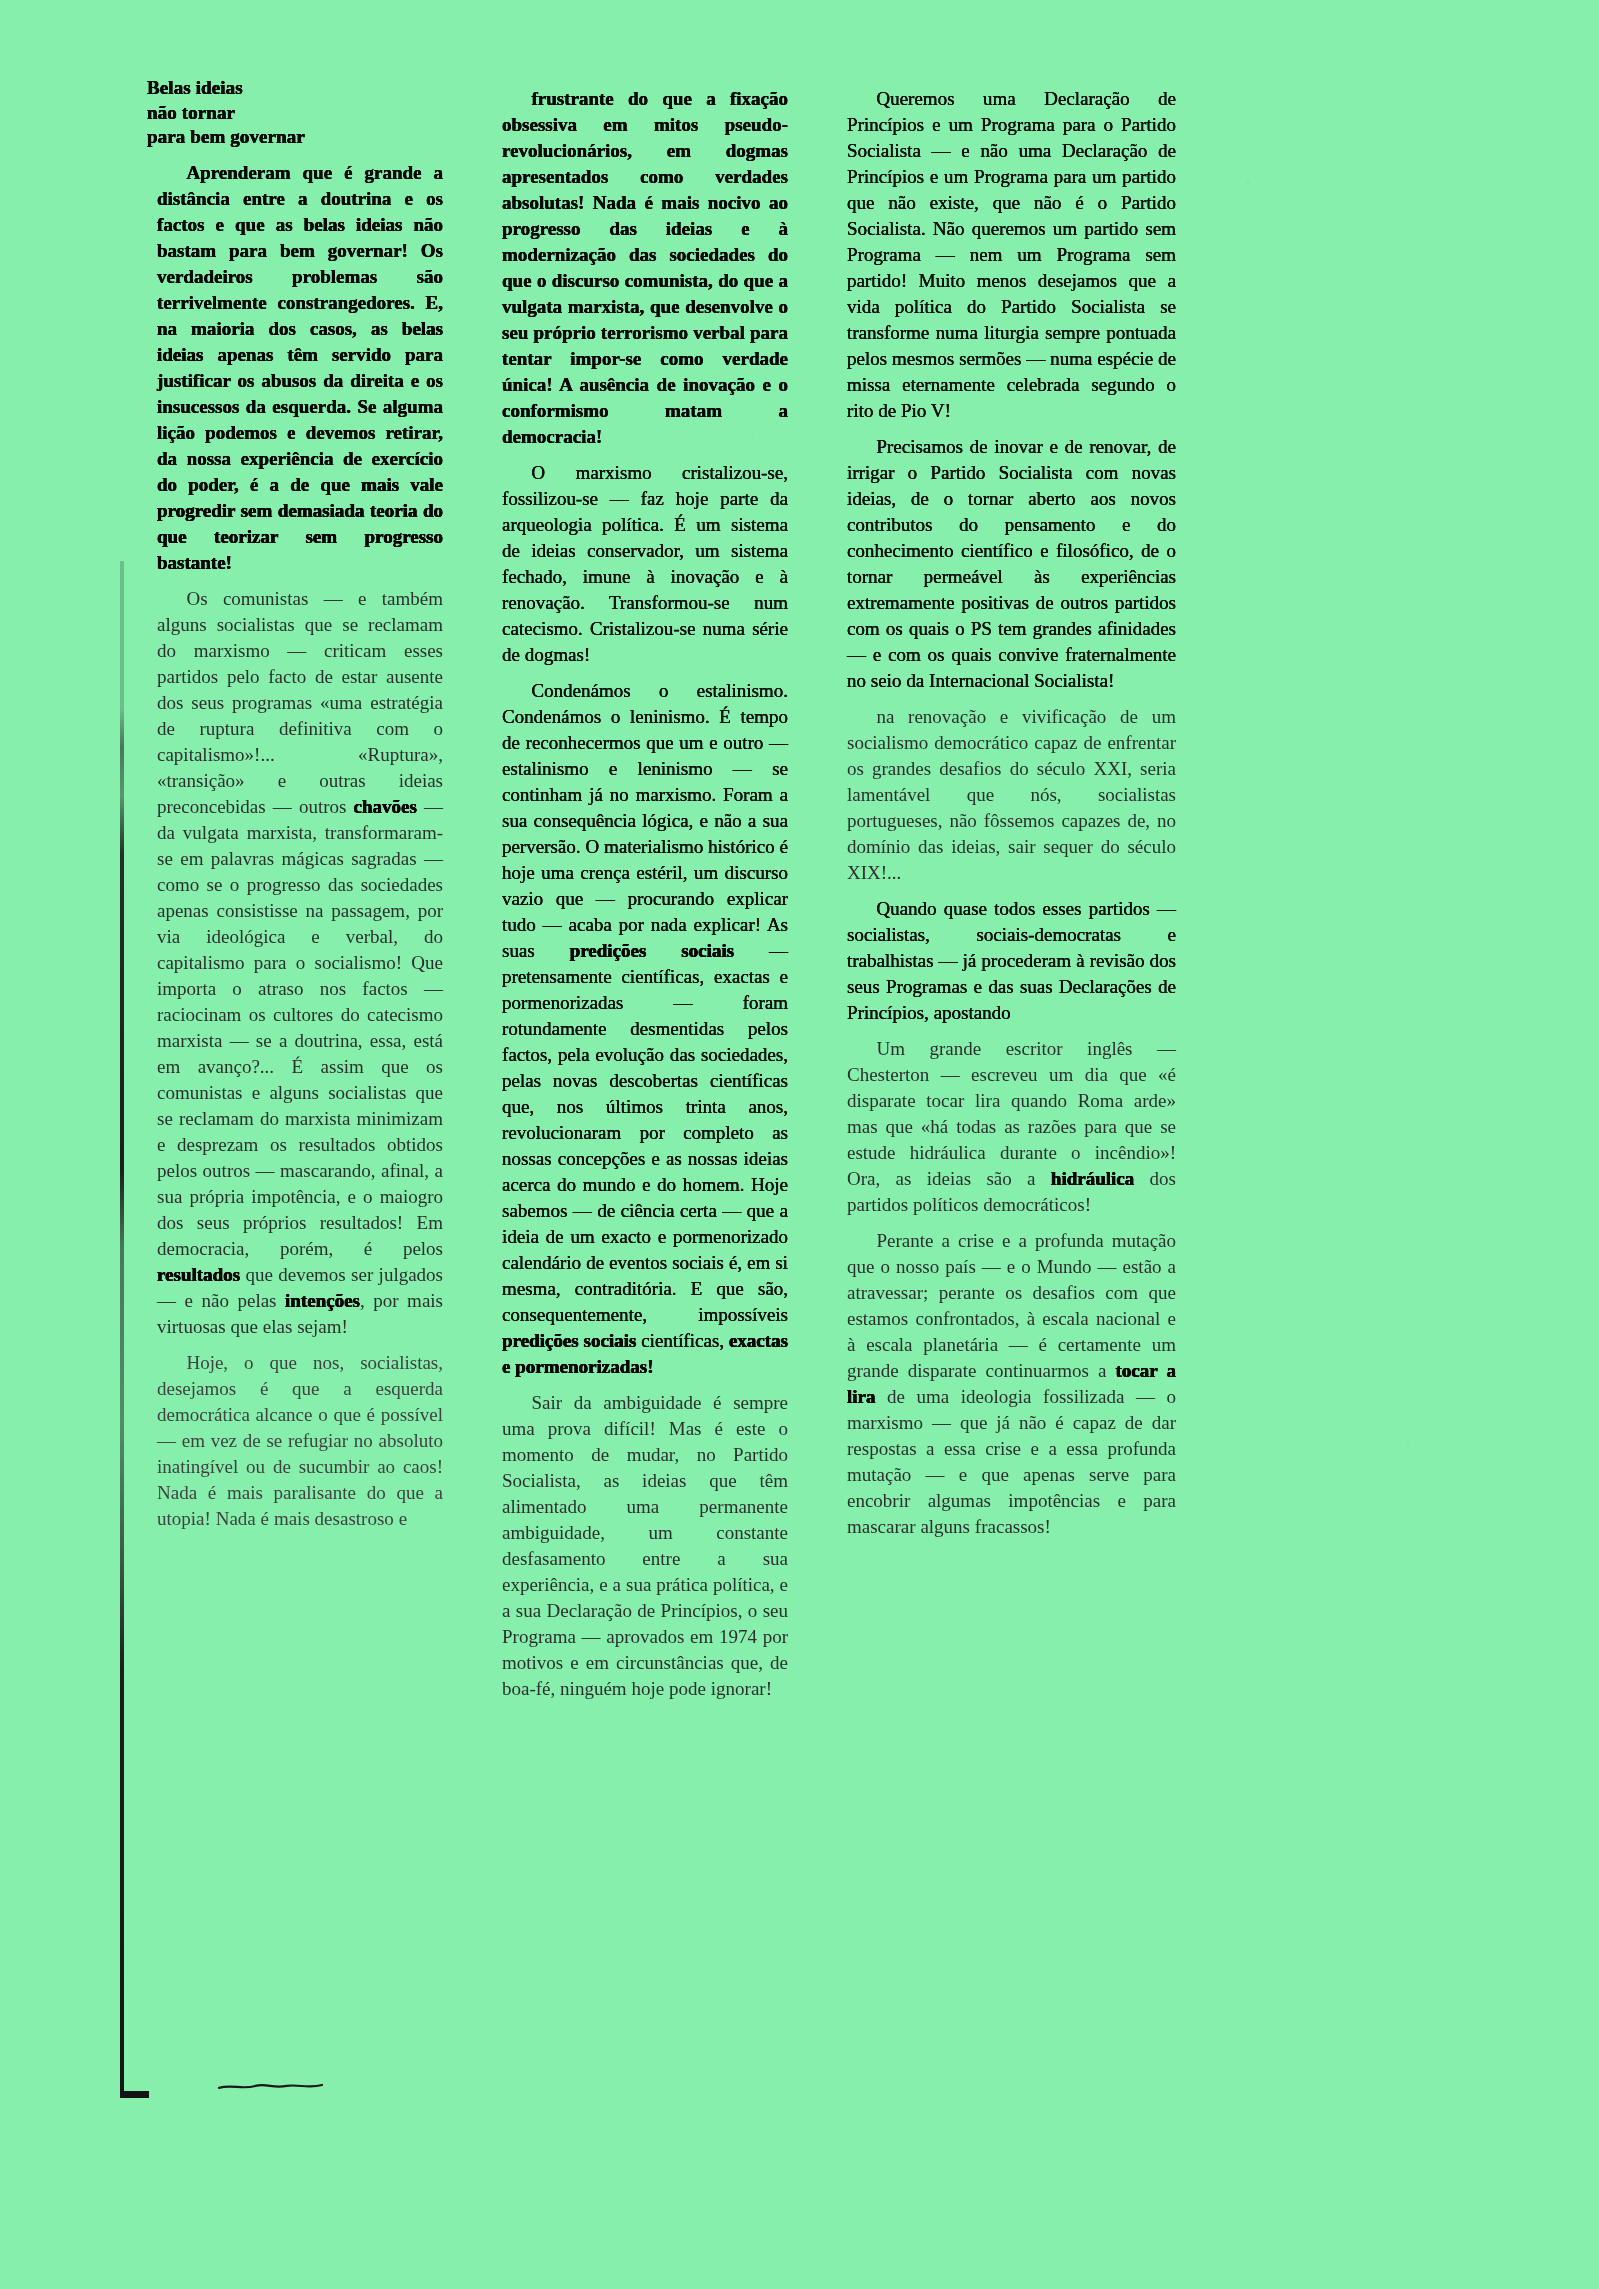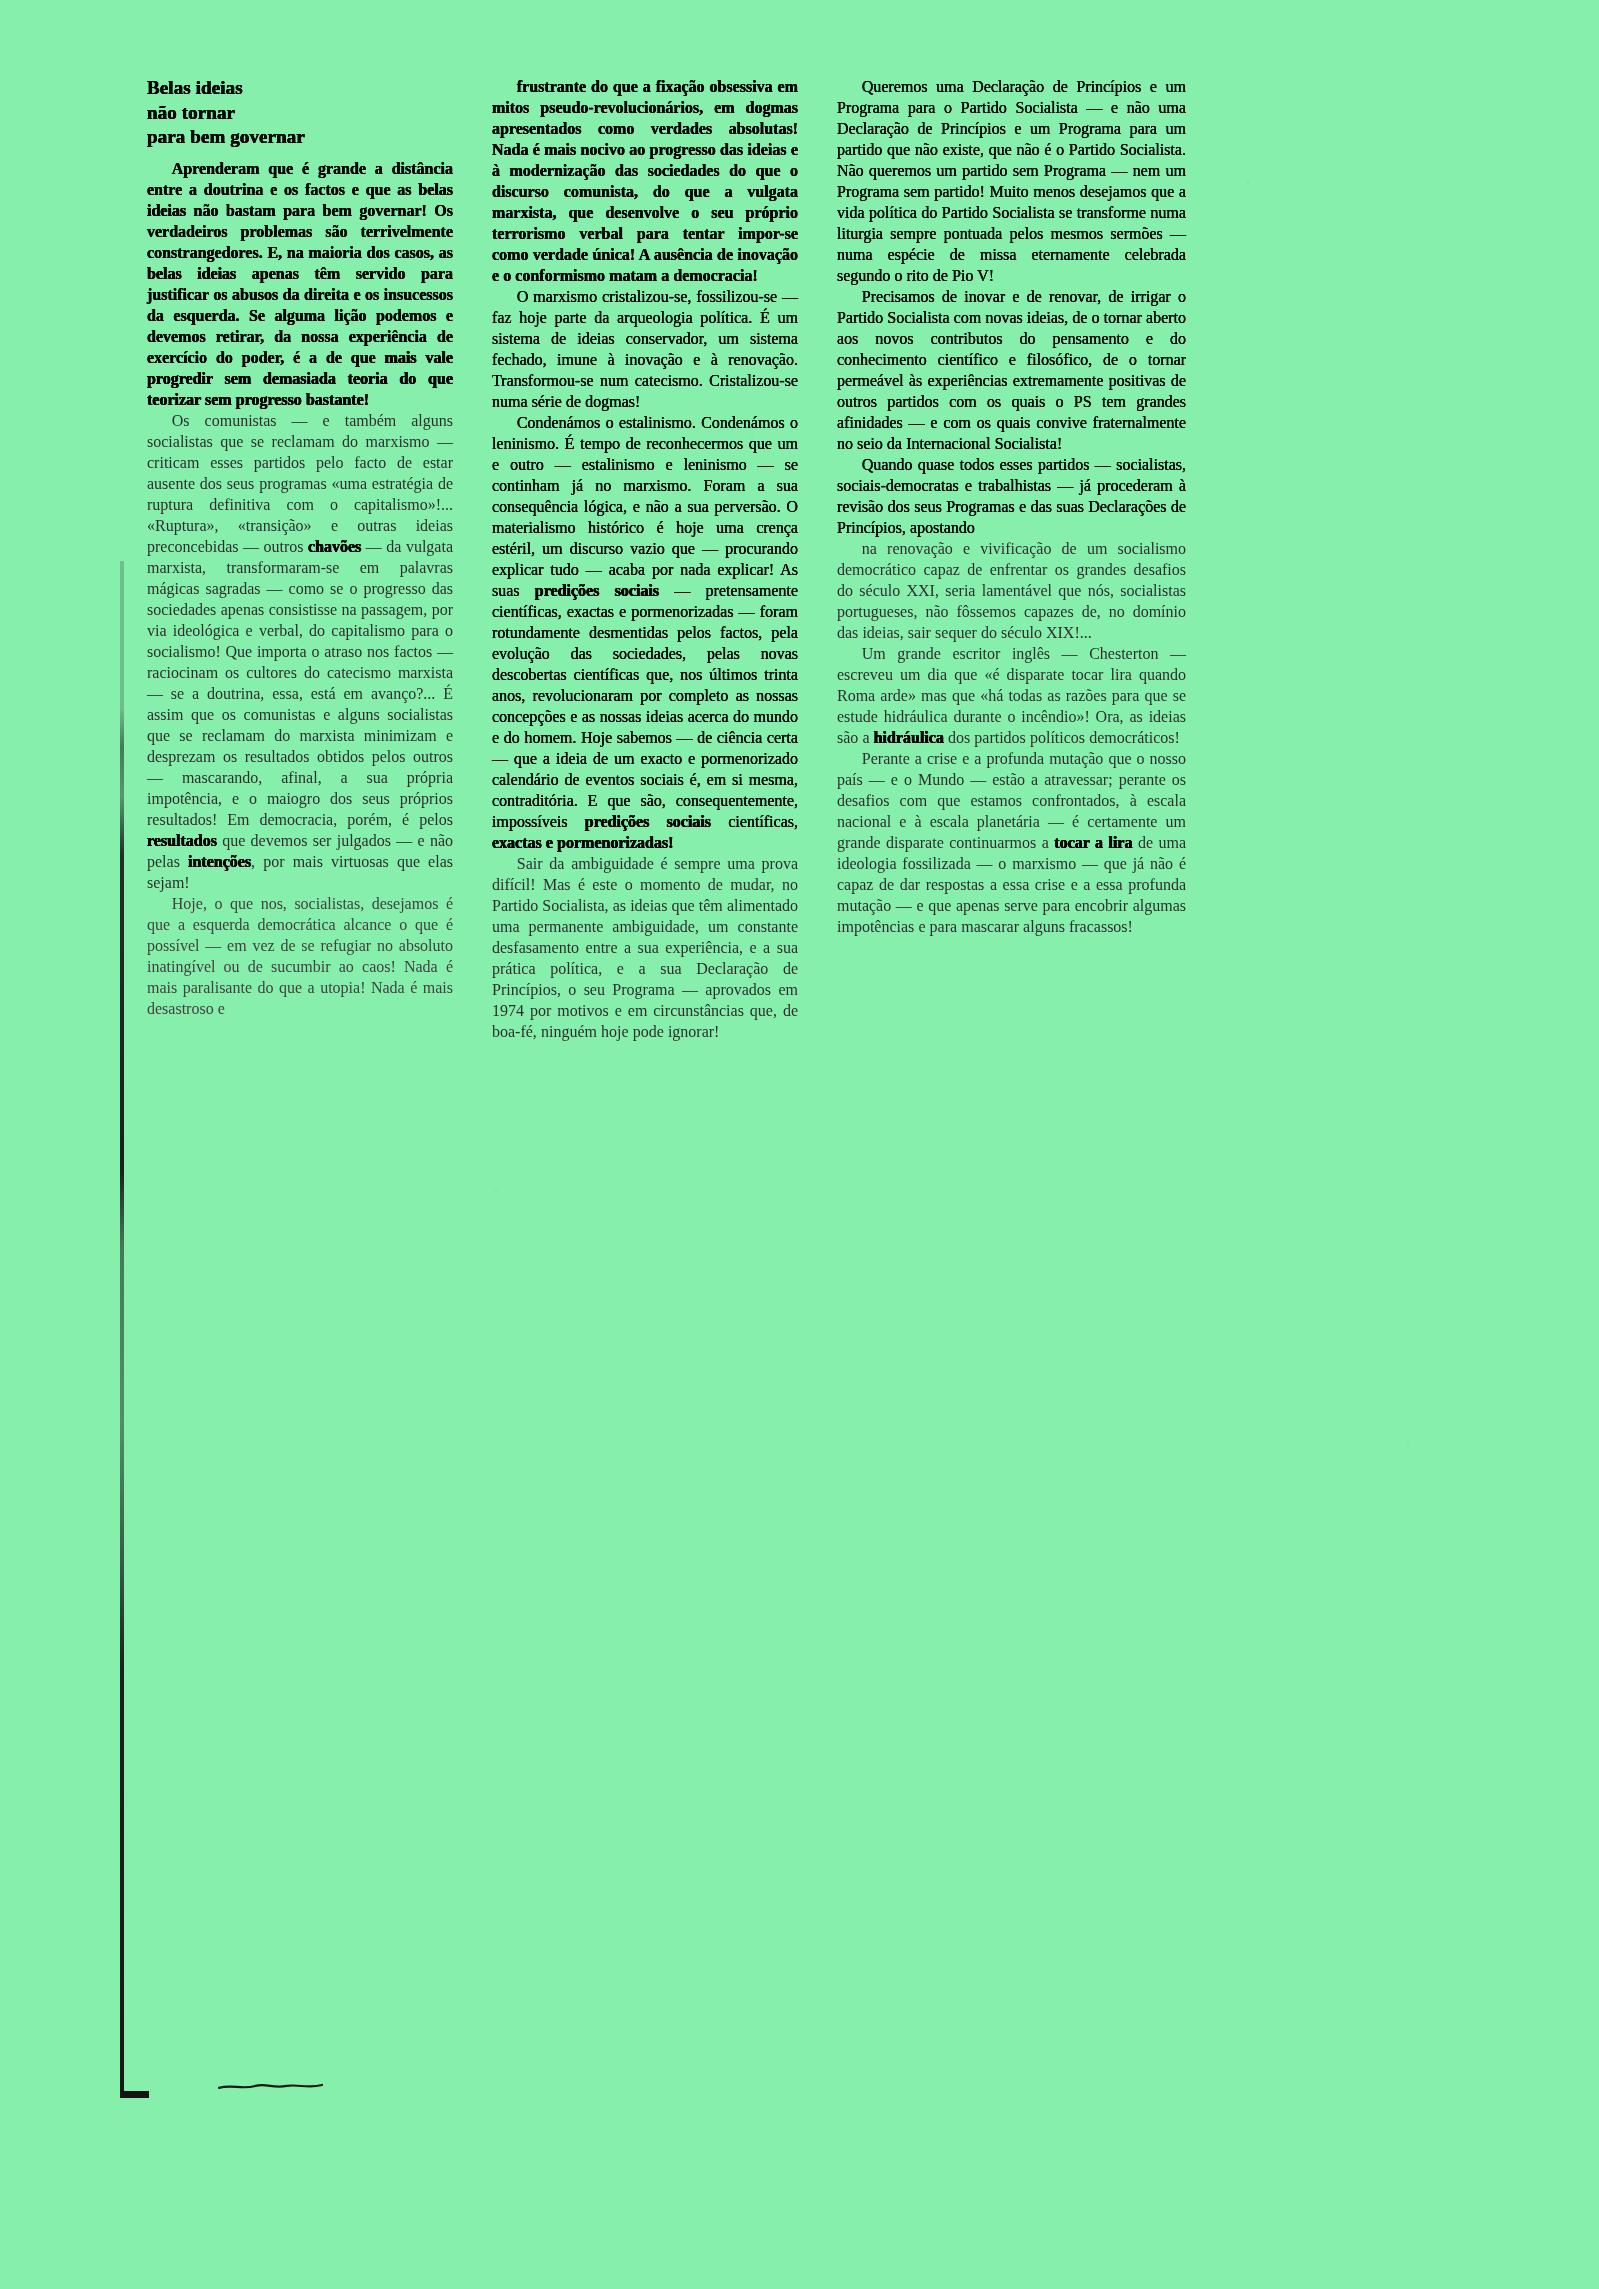--- a/index.html
+++ b/index.html
@@ -76,23 +76,23 @@
     font-weight: bold;
     font-size: 19px;
     line-height: 24.5px;
     margin: 21.6px 0 8.8px 0;
     color: #0a0a0a;
     text-shadow: 0.3px 0 0 #0a0a0a, -0.3px 0 0 #0a0a0a, 0 0.3px 0 #0a0a0a;
   }
   .subhead .hl-line { display: block; white-space: nowrap; }
 
   p.para {
-    margin: 0;
-    font-size: 16px;
-    line-height: 21px;
+    margin: 10px;
+    font-size: 19px;
+    line-height: 26px;
     text-align: justify;
     text-justify: inter-word;
     text-indent: 1.55em;
     hyphens: none;
     word-spacing: 0.1px;
   }
 
   
   .bld {
     font-weight: bold;
@@ -208,22 +208,22 @@
           <p class="para semidark">O marxismo cristalizou-se, fossilizou-se — faz hoje parte da arqueologia política. É um sistema de ideias conservador, um sistema fechado, imune à inovação e à renovação. Transformou-se num catecismo. Cristalizou-se numa série de dogmas!</p>
           <p class="para semidark">Condenámos o estalinismo. Condenámos o leninismo. É tempo de reconhecermos que um e outro — estalinismo e leninismo — se continham já no marxismo. Foram a sua consequência lógica, e não a sua perversão. O materialismo histórico é hoje uma crença estéril, um discurso vazio que — procurando explicar tudo — acaba por nada explicar! As suas <span class="bld">predições sociais</span> — pretensamente científicas, exactas e pormenorizadas — foram rotundamente desmentidas pelos factos, pela evolução das sociedades, pelas novas descobertas científicas que, nos últimos trinta anos, revolucionaram por completo as nossas concepções e as nossas ideias acerca do mundo e do homem. Hoje sabemos — de ciência certa — que a ideia de um exacto e pormenorizado calendário de eventos sociais é, em si mesma, contraditória. E que são, consequentemente, impossíveis <span class="bld">predições sociais</span> científicas, <span class="bld">exactas e pormenorizadas!</span></p>
           <p class="para faded">Sair da ambiguidade é sempre uma prova difícil! Mas é este o momento de mudar, no Partido Socialista, as ideias que têm alimentado uma permanente ambiguidade, um constante desfasamento entre a sua experiência, e a sua prática política, e a sua Declaração de Princípios, o seu Programa — aprovados em 1974 por motivos e em circunstâncias que, de boa-fé, ninguém hoje pode ignorar!</p>
         </div>
     </div>
 
     <div class="col" id="col-3">
       <div>
           <p class="para semidark">Queremos uma Declaração de Princípios e um Programa para o Partido Socialista — e não uma Declaração de Princípios e um Programa para um partido que não existe, que não é o Partido Socialista. Não queremos um partido sem Programa — nem um Programa sem partido! Muito menos desejamos que a vida política do Partido Socialista se transforme numa liturgia sempre pontuada pelos mesmos sermões — numa espécie de missa eternamente celebrada segundo o rito de Pio V!</p>
           <p class="para semidark">Precisamos de inovar e de renovar, de irrigar o Partido Socialista com novas ideias, de o tornar aberto aos novos contributos do pensamento e do conhecimento científico e filosófico, de o tornar permeável às experiências extremamente positivas de outros partidos com os quais o PS tem grandes afinidades — e com os quais convive fraternalmente no seio da Internacional Socialista!</p>
+          <p class="para faded gap-para">na renovação e vivificação de um socialismo democrático capaz de enfrentar os grandes desafios do século XXI, seria lamentável que nós, socialistas portugueses, não fôssemos capazes de, no domínio das ideias, sair sequer do século XIX!...</p>
           <p class="para semidark">Quando quase todos esses partidos — socialistas, sociais-democratas e trabalhistas — já procederam à revisão dos seus Programas e das suas Declarações de Princípios, apostando</p>
-          <p class="para faded gap-para">na renovação e vivificação de um socialismo democrático capaz de enfrentar os grandes desafios do século XXI, seria lamentável que nós, socialistas portugueses, não fôssemos capazes de, no domínio das ideias, sair sequer do século XIX!...</p>
           <p class="para faded">Um grande escritor inglês — Chesterton — escreveu um dia que «é disparate tocar lira quando Roma arde» mas que «há todas as razões para que se estude hidráulica durante o incêndio»! Ora, as ideias são a <span class="bld">hidráulica</span> dos partidos políticos democráticos!</p>
           <p class="para faded">Perante a crise e a profunda mutação que o nosso país — e o Mundo — estão a atravessar; perante os desafios com que estamos confrontados, à escala nacional e à escala planetária — é certamente um grande disparate continuarmos a <span class="bld">tocar a lira</span> de uma ideologia fossilizada — o marxismo — que já não é capaz de dar respostas a essa crise e a essa profunda mutação — e que apenas serve para encobrir algumas impotências e para mascarar alguns fracassos!</p>
         </div>
     </div>
 
   </div>
 </div>
 
 
 </body></html>

